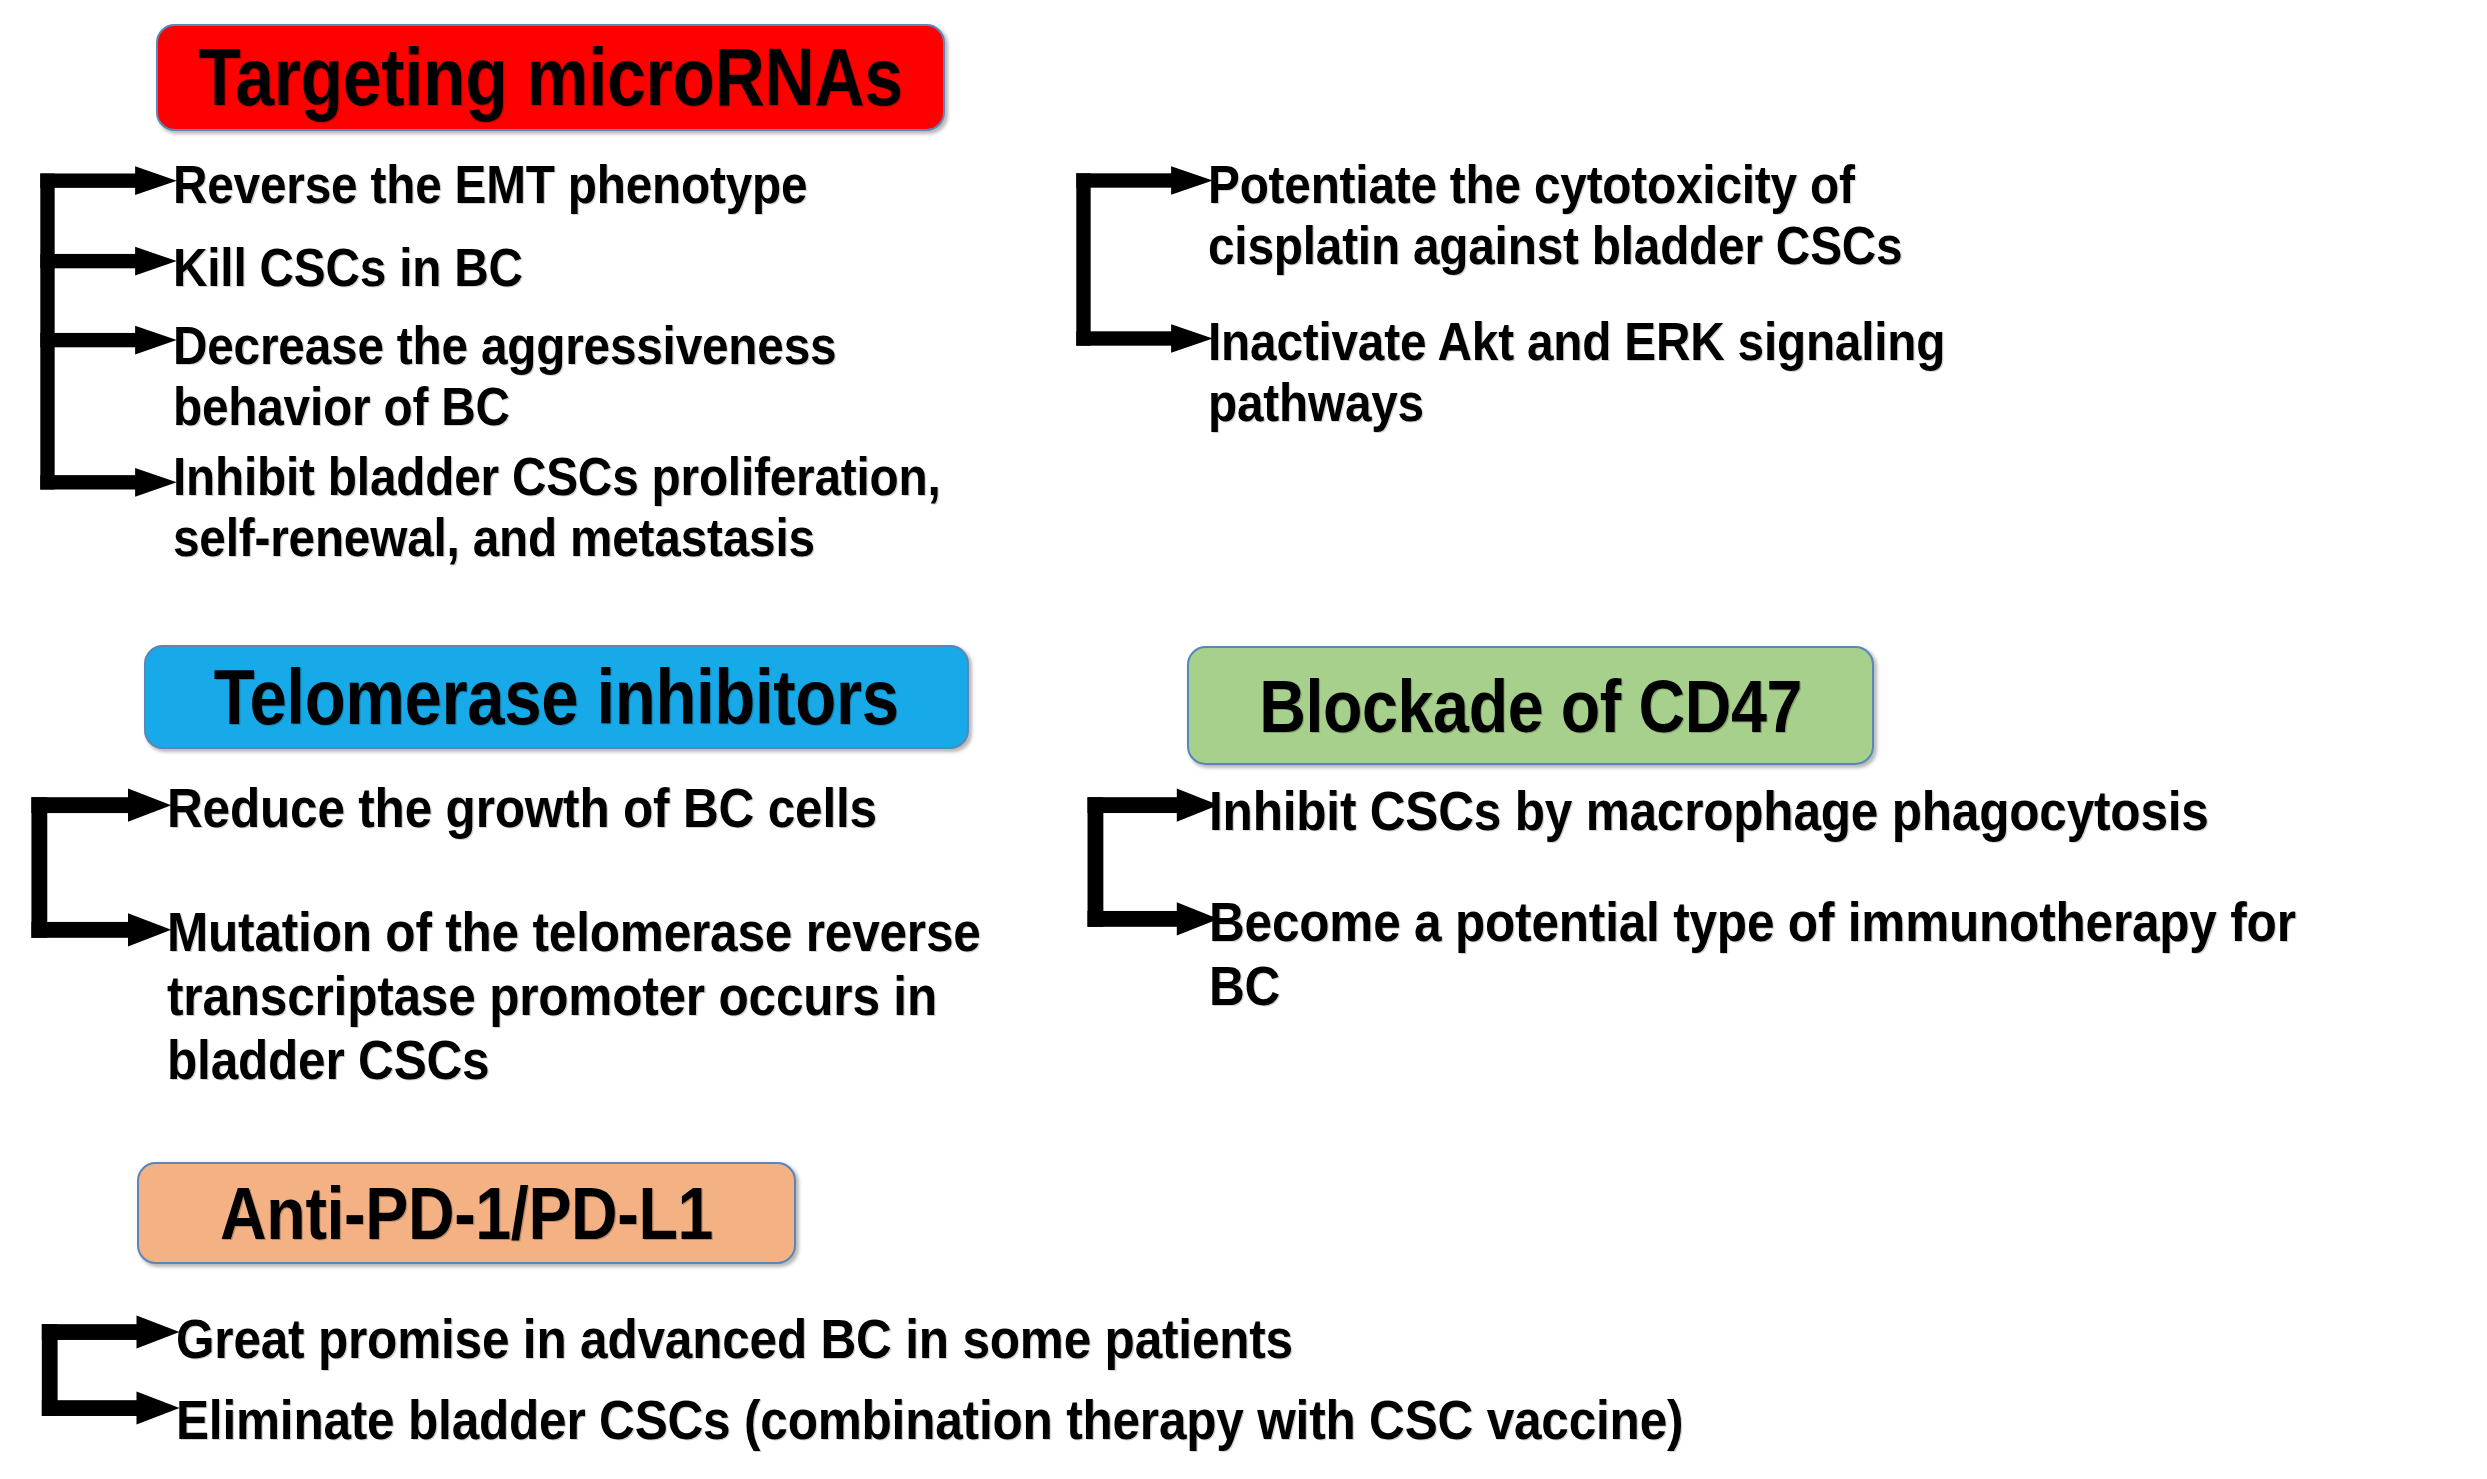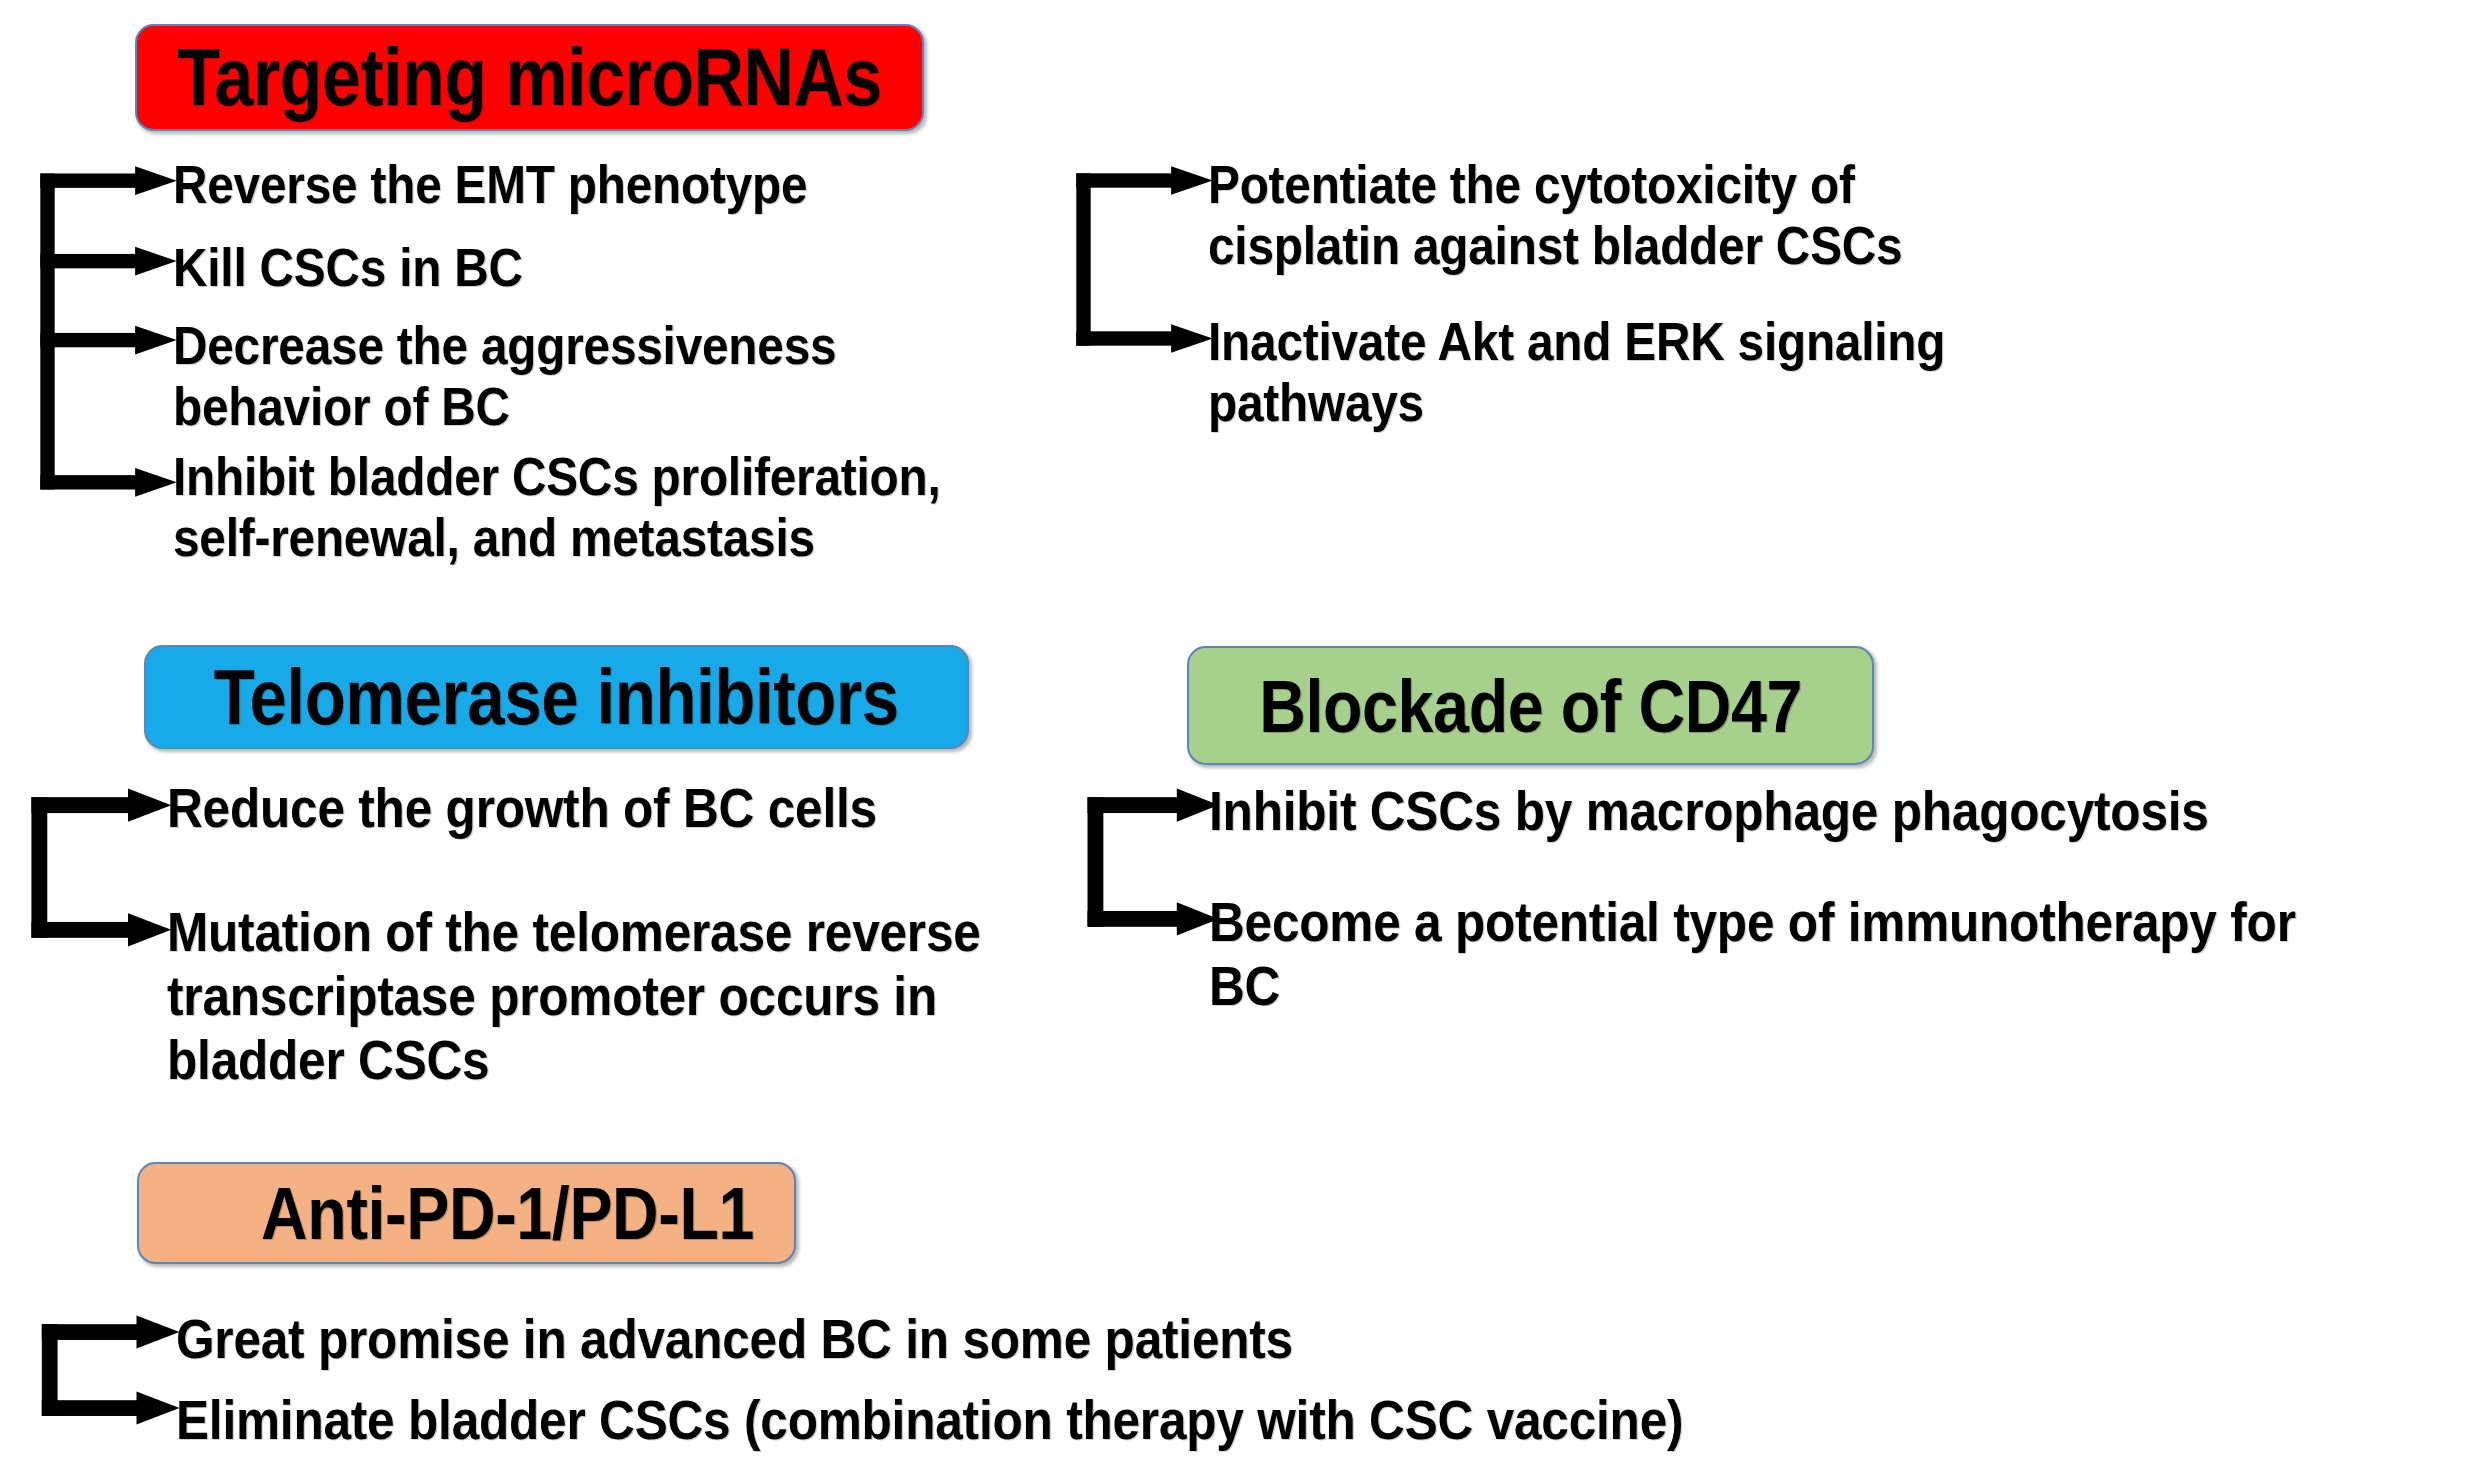--- a/index.html
+++ b/index.html
@@ -36,25 +36,25 @@
     font-family: "Liberation Sans Narrow", "Liberation Sans", sans-serif;
     font-weight: bold;
     color: #000000;
     white-space: nowrap;
     letter-spacing: -0.4px;
     transform: scaleX(0.86);
     transform-origin: center center;
     text-shadow: 1.4px 1.4px 0 rgba(0,0,0,0.22);
   }
 
-  #pill-micrornas { left: 135px;  top: 24px;   width: 789px; height: 107px; background: #ff0000; }
+  #pill-micrornas { left: 156px;  top: 24px;   width: 789px; height: 107px; background: #ff0000; }
   #pill-hsp90     { left: 1191px; top: 24px;   width: 630px;  height: 107px; background: #ffff00; }
   #pill-telo      { left: 144px;  top: 645px;  width: 825px; height: 104px; background: #17a9e8; }
   #pill-cd47      { left: 1187px; top: 646px;  width: 687px;  height: 119px; background: #a8d08d; }
-  #pill-pd1       { left: 137px;  top: 1162px; width: 659px;  height: 102px; background: #f4b183; justify-content: flex-end; }
+  #pill-pd1       { left: 137px;  top: 1162px; width: 659px;  height: 102px; background: #f4b183; }
 
   #pill-micrornas .pill-label { font-size: 81px; }
   #pill-hsp90 .pill-label     { font-size: 79px; }
   #pill-telo .pill-label      { font-size: 78px; }
   #pill-cd47 .pill-label      { font-size: 75px; }
   #pill-pd1 .pill-label       { font-size: 75px; }
 
   
   .bracket {
     position: absolute;

